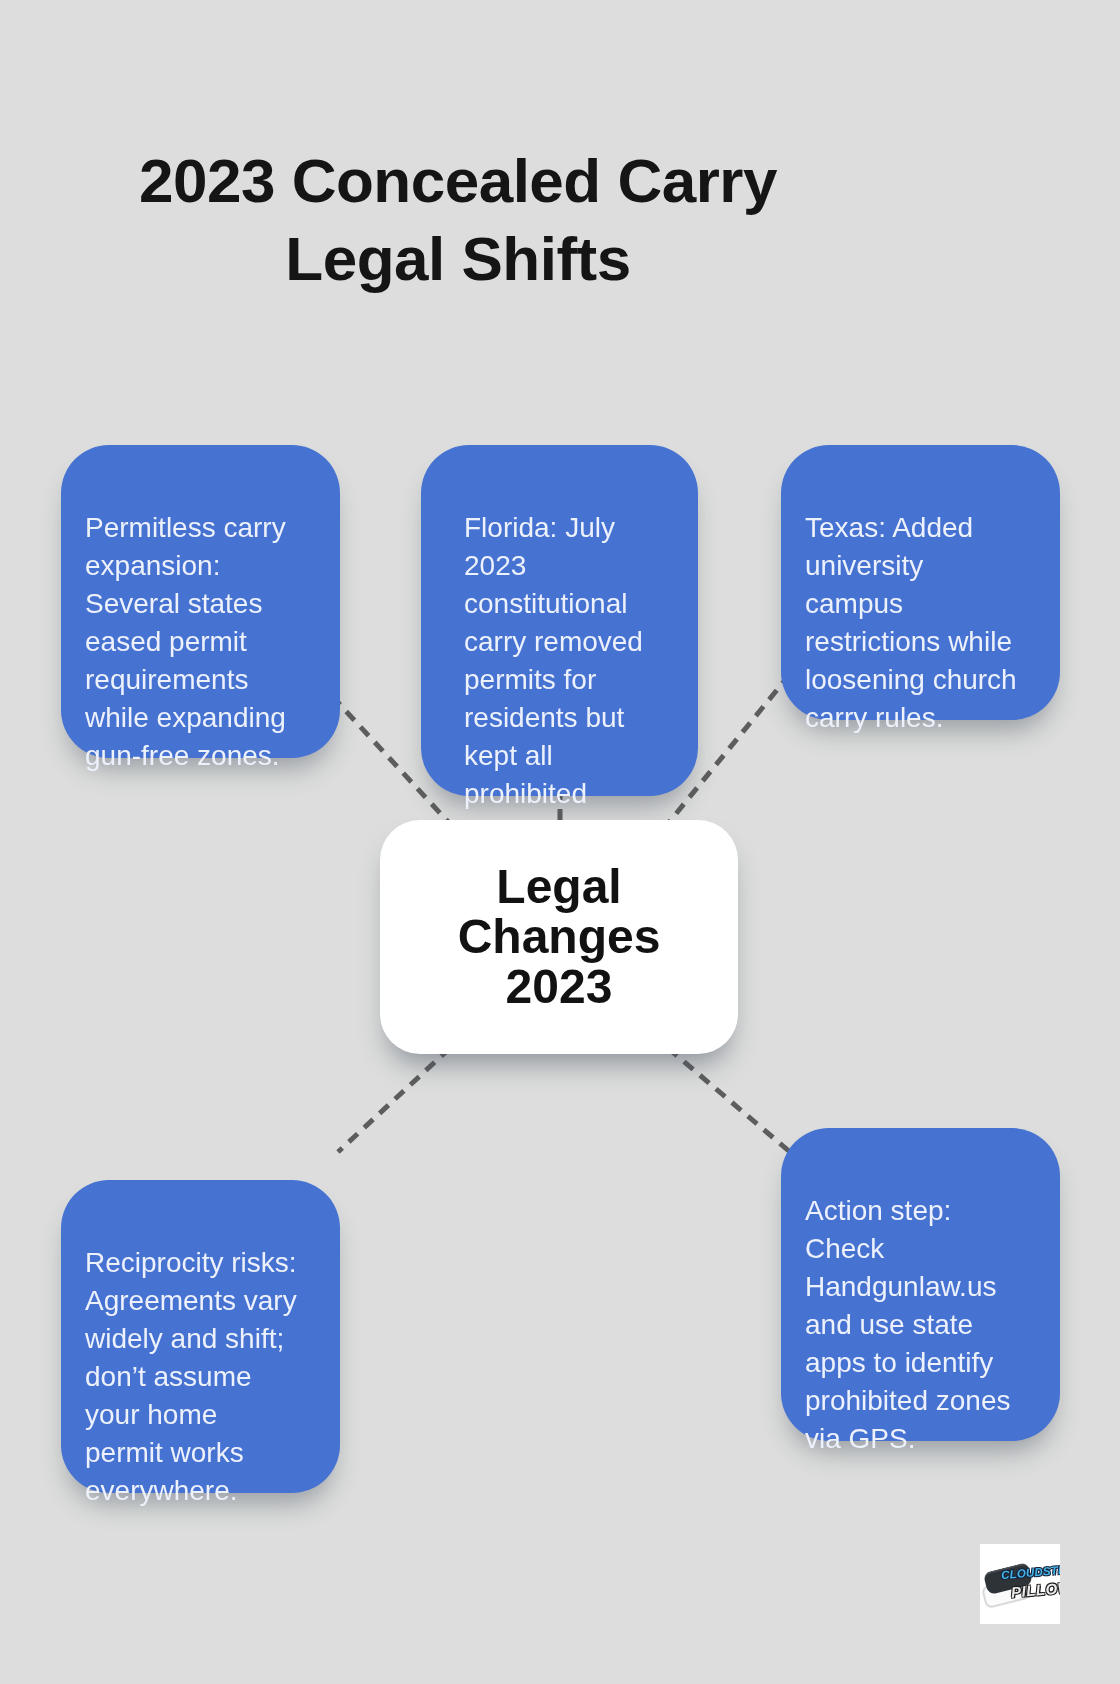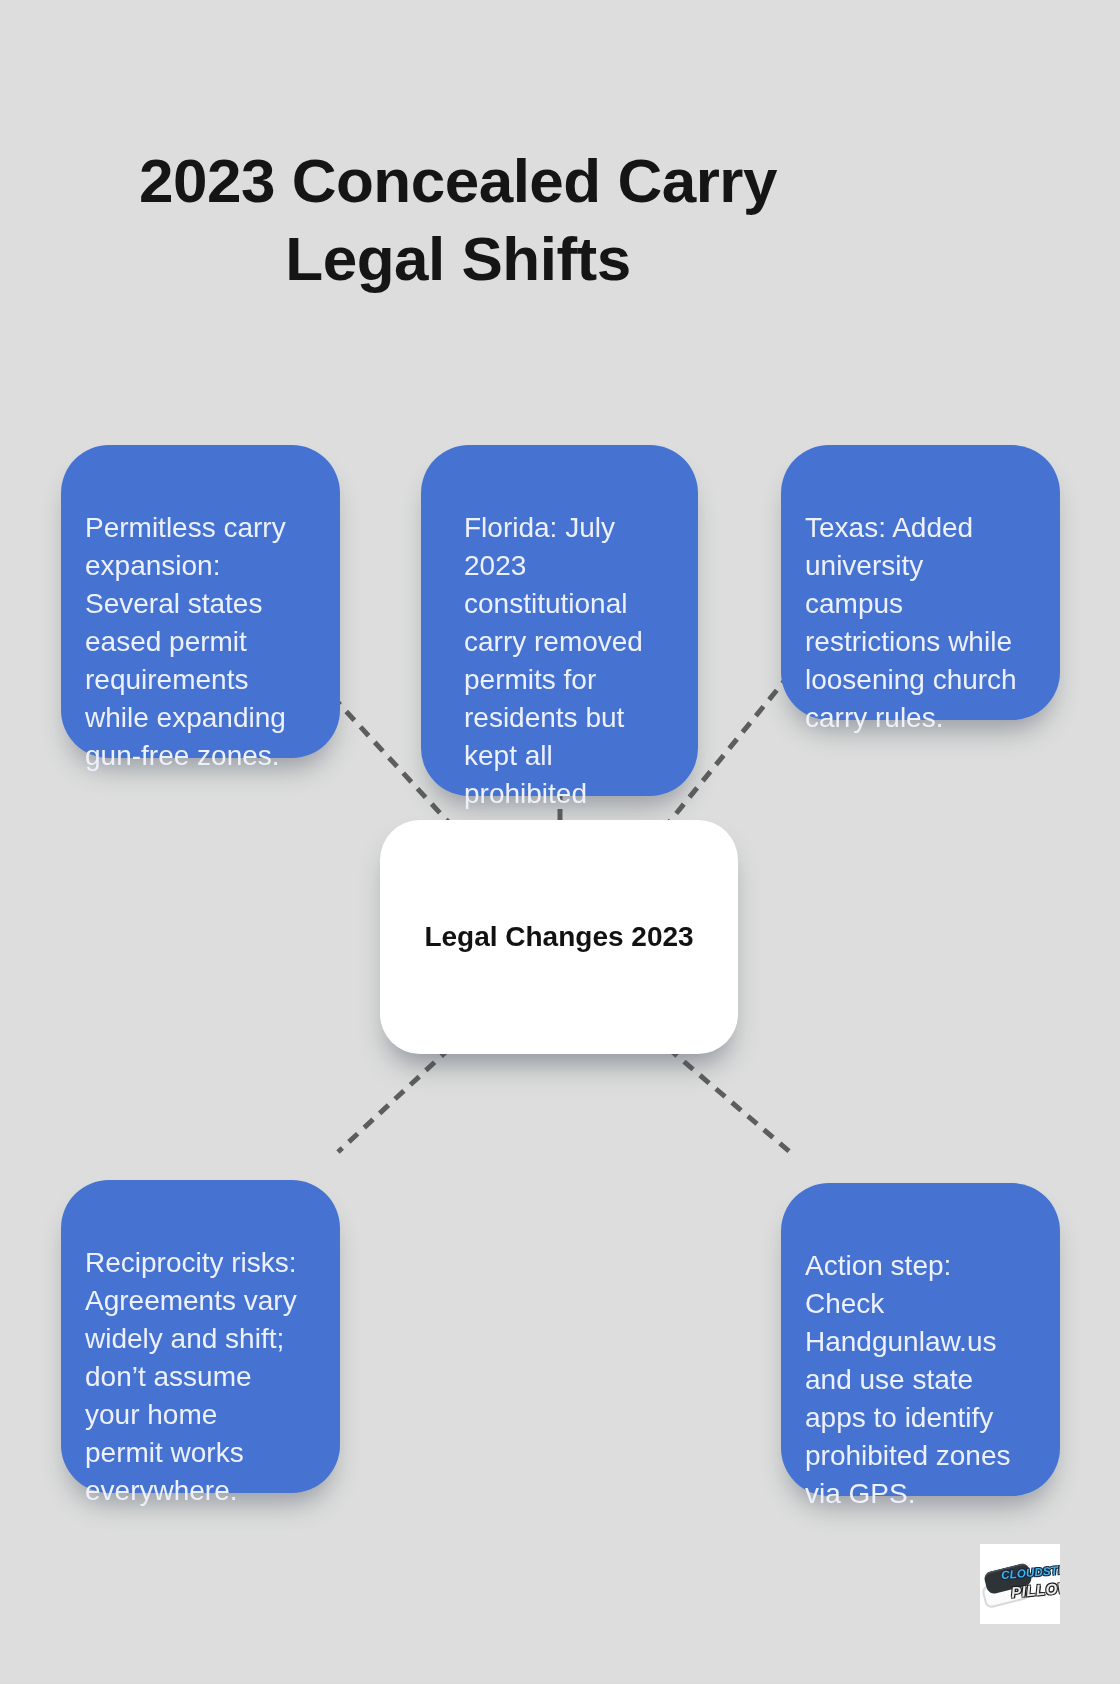--- a/index.html
+++ b/index.html
@@ -37,31 +37,31 @@
     padding:26px 22px 24px 24px;
     font-size:28px;line-height:38px;
     white-space:pre-line;
     box-shadow:0 18px 26px -8px rgba(70,80,95,0.45);
     margin-top:48px;
   }
   .n1{left:61px;top:397px;width:279px;height:313px;}
   .n2{left:421px;top:397px;width:277px;height:351px;padding-left:43px;}
   .n3{left:781px;top:397px;width:279px;height:275px;}
   .n4{left:61px;top:1132px;width:279px;height:313px;}
-  .n5{left:781px;top:1135px;width:279px;height:313px;}
+  .n5{left:781px;top:1080px;width:279px;height:313px;}
 
   
   .center-node{
     position:absolute;z-index:3;box-sizing:border-box;
     left:380px;top:820px;width:358px;height:234px;
     background:var(--center-bg,#ffffff);
     border-radius:40px;
     display:flex;align-items:center;justify-content:center;
     text-align:center;
-    font-size:28px;line-height:50px;font-weight:800;
+    font-size:48px;line-height:50px;font-weight:800;
     color:var(--center-text,#121212);
     padding:10px 26px;
     box-shadow:0 18px 26px -8px rgba(70,80,95,0.5);
   }
 
   
   .logo{
     position:absolute;z-index:4;
     left:980px;top:1544px;width:80px;height:80px;
     background:#ffffff;overflow:hidden;

